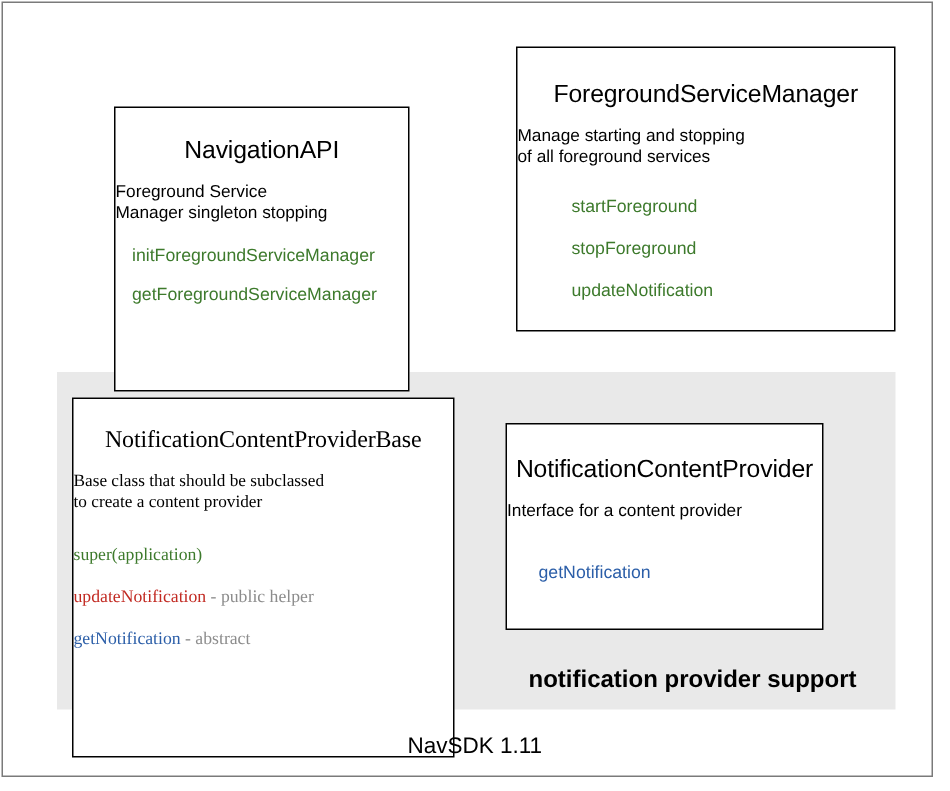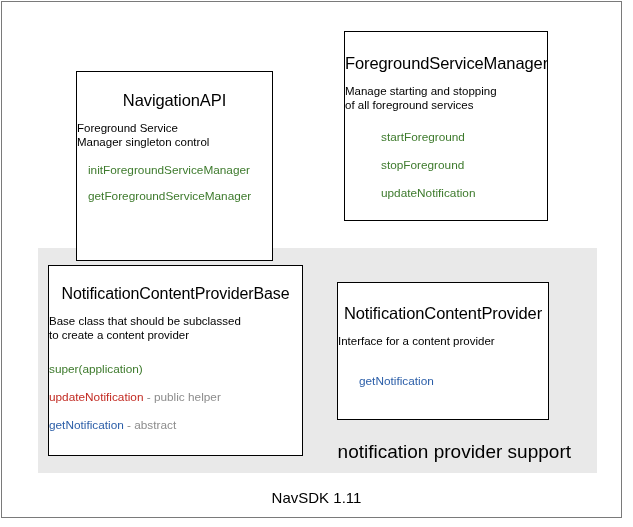--- a/index.html
+++ b/index.html
@@ -41,23 +41,24 @@
     top: 248px;
     width: 559px;
     height: 225px;
     background: #e9e9e9;
   }
 
   .group-caption {
     position: absolute;
     right: 26px;
     bottom: 10px;
-    font-size: 19px;
+    font-size: 16px;
     color: #000000;
     white-space: nowrap;
+    font-weight: bold;
   }
 
   
   .class-box {
     position: absolute;
     background: #ffffff;
     border: 1.5px solid #000000;
     box-sizing: border-box;
   }
 
@@ -98,32 +99,33 @@
     top: 71px;
     width: 197px;
     height: 190px;
   }
   #box-navigation-api .box-title { margin-top: 19px; }
   #box-navigation-api .member-list { padding-left: 11px; }
 
   #box-foreground-service-manager {
     left: 344px;
     top: 31px;
-    width: 204px;
+    width: 253px;
     height: 190px;
   }
   #box-foreground-service-manager .box-title { margin-top: 22px; }
   #box-foreground-service-manager .member-list { padding-left: 16px; margin-top: 18px; }
   #box-foreground-service-manager .member { margin-bottom: 13px; margin-left: 20px; }
 
   #box-notification-content-provider-base {
     left: 48px;
     top: 265px;
     width: 255px;
-    height: 191px;
+    height: 240px;
+    font-family: Liberation Serif, serif;
   }
   #box-notification-content-provider-base .box-title { margin-top: 19px; font-size: 16px; }
   #box-notification-content-provider-base .member-list { margin-top: 20px; }
   #box-notification-content-provider-base .member { margin-bottom: 13px; }
 
   #box-notification-content-provider {
     left: 337px;
     top: 282px;
     width: 212px;
     height: 138px;
@@ -150,21 +152,21 @@
   <div class="outer-frame"></div>
 
   <div class="group-panel">
     <div class="group-caption">notification provider support</div>
   </div>
 
   <div class="class-box" id="box-navigation-api">
     <div class="box-title">NavigationAPI</div>
     <div class="box-desc">
       <div>Foreground Service</div>
-      <div>Manager singleton control</div>
+      <div>Manager singleton stopping</div>
     </div>
     <div class="member-list">
       <div class="member">
         <span class="m-green">initForegroundServiceManager</span><span class="m-note"></span>
       </div>
       <div class="member">
         <span class="m-green">getForegroundServiceManager</span><span class="m-note"></span>
       </div>
     </div>
   </div>

